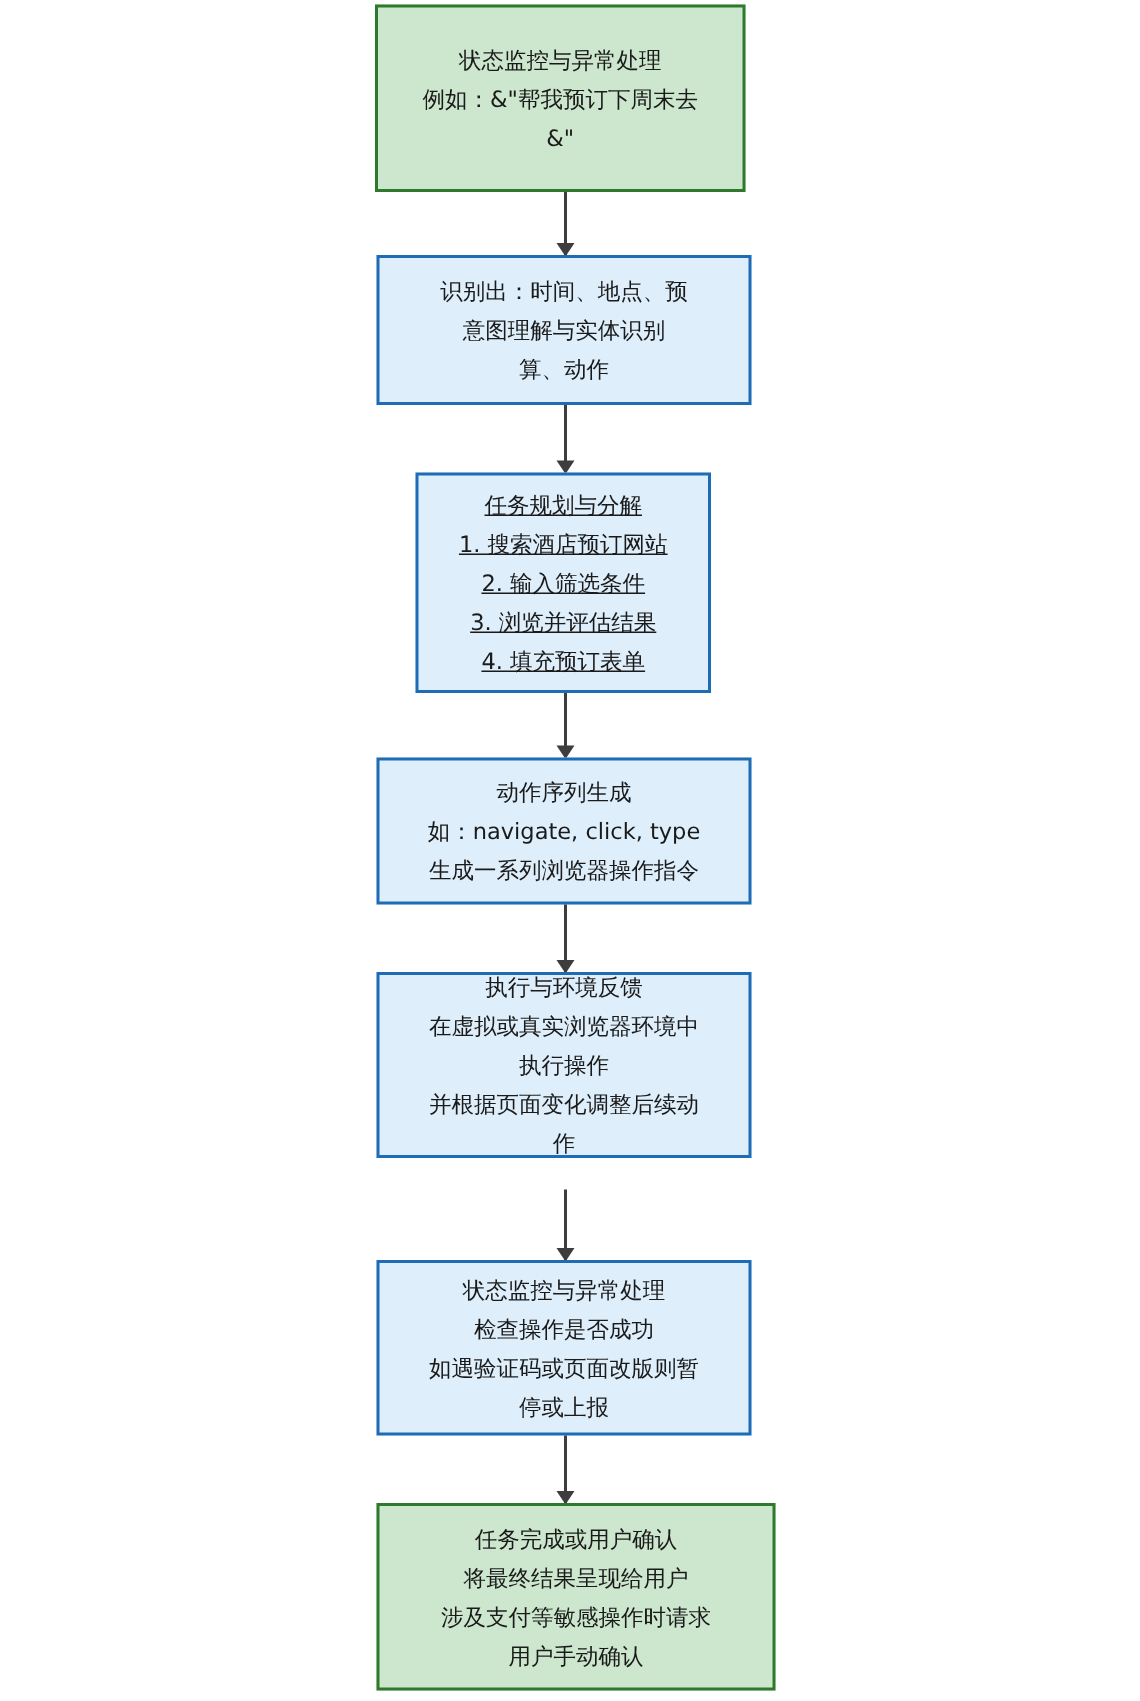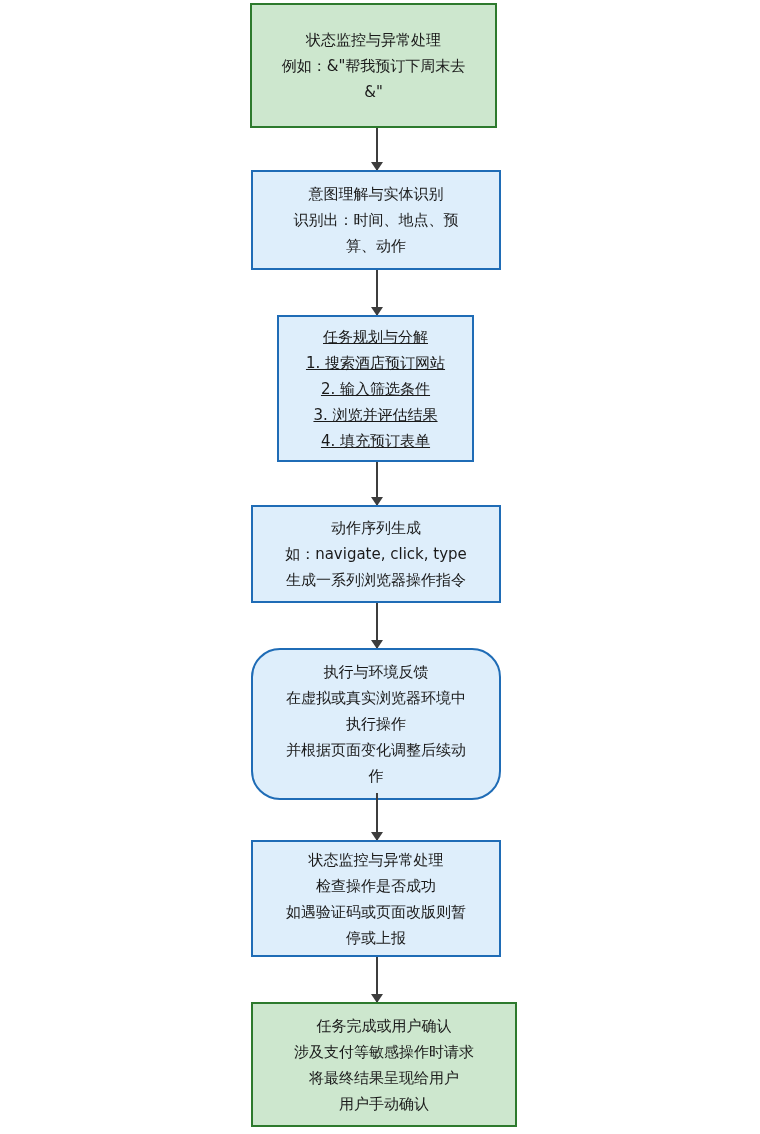--- a/index.html
+++ b/index.html
@@ -52,21 +52,21 @@
   .node-line {
     display: block;
     white-space: nowrap;
   }
 
   
   #node-user-input      { left: 250px; top: 3px;    width: 247px; height: 125px; }
   #node-intent          { left: 251px; top: 170px;  width: 250px; height: 100px; }
   #node-planning        { left: 277px; top: 315px;  width: 197px; height: 147px; text-decoration: underline; }
   #node-action-sequence { left: 251px; top: 505px;  width: 250px; height: 98px; align-items: center;  }
-  #node-execution       { left: 251px; top: 648px;  width: 250px; height: 152px; border-radius: 29px; }
+  #node-execution       { left: 251px; top: 648px;  width: 250px; height: 124px; }
   #node-monitoring      { left: 251px; top: 840px;  width: 250px; height: 117px; align-items: center; }
   #node-completion      { left: 251px; top: 1002px; width: 266px; height: 125px; }
 
   
   .connector {
     position: absolute;
     left: 376px;
     width: 2px;
     background: #3d3d3d;
   }
@@ -95,22 +95,22 @@
 
   <div class="node green" id="node-user-input">
     <span class="node-line">状态监控与异常处理</span>
     <span class="node-line">例如：&amp;"帮我预订下周末去</span>
     <span class="node-line">&amp;"</span>
   </div>
 
   <div class="connector" id="conn-1"></div>
 
   <div class="node blue" id="node-intent">
+    <span class="node-line">识别出：时间、地点、预</span>
     <span class="node-line">意图理解与实体识别</span>
-    <span class="node-line">识别出：时间、地点、预</span>
     <span class="node-line">算、动作</span>
   </div>
 
   <div class="connector" id="conn-2"></div>
 
   <div class="node blue" id="node-planning">
     <span class="node-line">任务规划与分解</span>
     <span class="node-line">1. 搜索酒店预订网站</span>
     <span class="node-line">2. 输入筛选条件</span>
     <span class="node-line">3. 浏览并评估结果</span>
@@ -141,18 +141,18 @@
     <span class="node-line">状态监控与异常处理</span>
     <span class="node-line">检查操作是否成功</span>
     <span class="node-line">如遇验证码或页面改版则暂</span>
     <span class="node-line">停或上报</span>
   </div>
 
   <div class="connector" id="conn-6"></div>
 
   <div class="node green" id="node-completion">
     <span class="node-line">任务完成或用户确认</span>
+    <span class="node-line">将最终结果呈现给用户</span>
     <span class="node-line">涉及支付等敏感操作时请求</span>
-    <span class="node-line">将最终结果呈现给用户</span>
     <span class="node-line">用户手动确认</span>
   </div>
 
 </div>
 
 </body></html>

